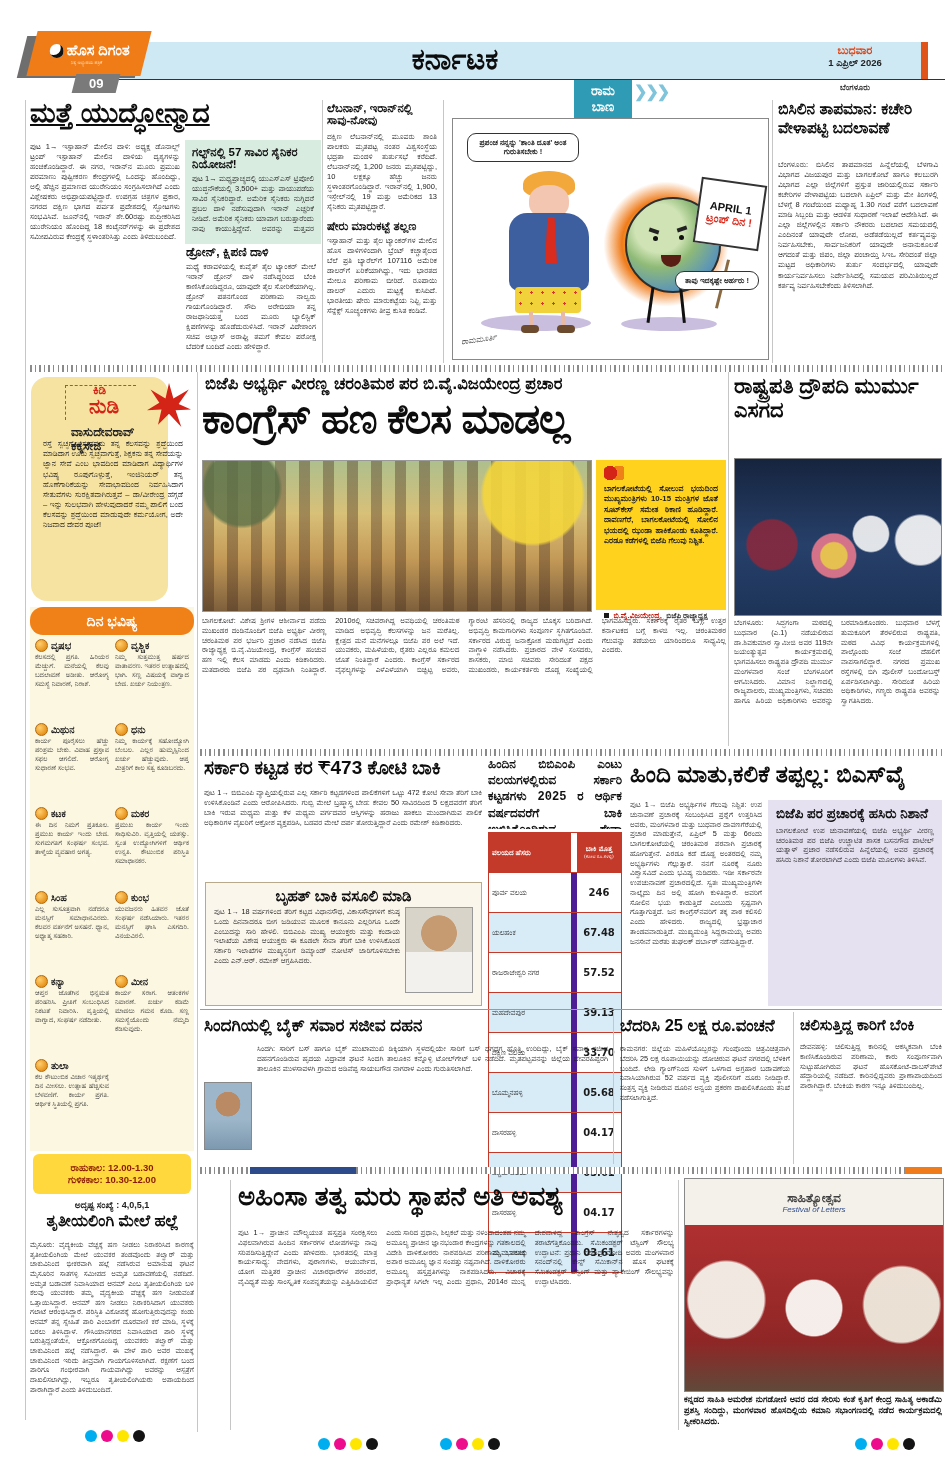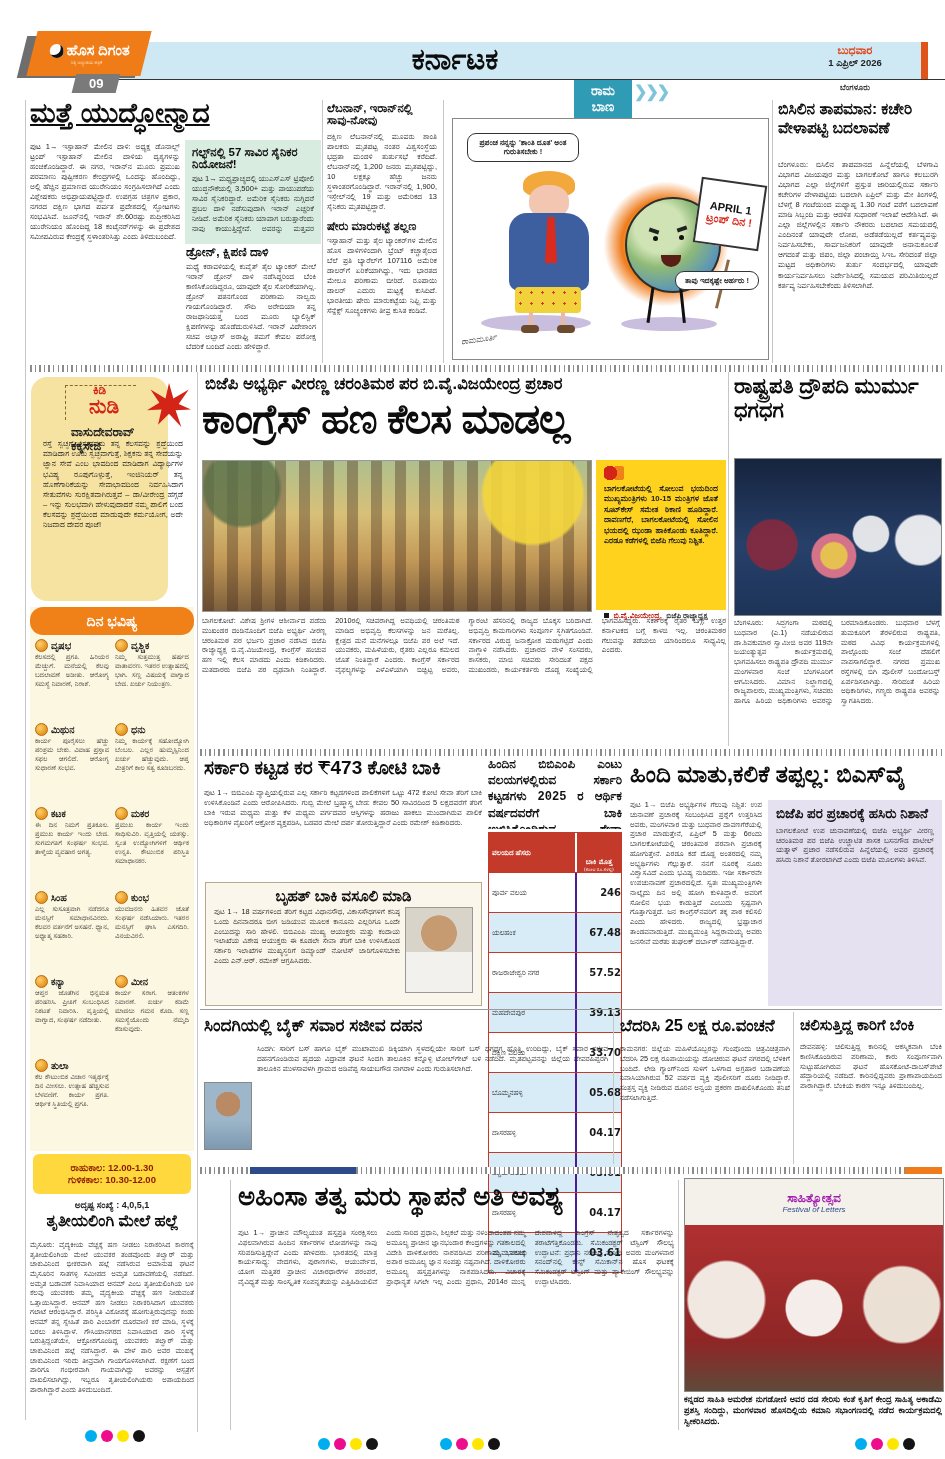--- a/index.html
+++ b/index.html
@@ -12,22 +12,22 @@
   .hrule{position:absolute;height:1px;background:#9a9a9a;}
   .hatch{position:absolute;height:7px;background:repeating-linear-gradient(90deg,#8b8b8b 0 1.5px,#fff 1.5px 4.6px);}
   .dots span{display:inline-block;width:12px;height:12px;border-radius:50%;margin-right:4px;}
   .c-c{background:#00aeef}.c-m{background:#ec0c8c}.c-y{background:#ffe600}.c-k{background:#141414}
   .bubble{position:absolute;background:#fff;border:1px solid #333;border-radius:9px;padding:4px 5px;
           font-size:7.5px;font-weight:bold;text-align:center;line-height:1.25;}
   .greenbox{background:#d9ece0;padding:6px 7px;}
   .lavbox{background:#e6e1f0;padding:7px 8px;}
   .tbl-row{display:flex;border-left:1px solid #c33a2a;border-right:1px solid #c33a2a;border-bottom:1px solid #c33a2a;}
   .tbl-zone{flex:1;font-size:7.2px;padding:15px 3px;display:flex;align-items:center;}
-  .tbl-amt{width:44px;border-left:2px solid #4c1d95;font-weight:bold;font-size:10px;
-           display:flex;align-items:center;justify-content:flex-end;font-family:"DejaVu Sans",sans-serif;}
+  .tbl-amt{width:44px;border-left:6px solid #4c1d95;font-weight:bold;font-size:10px;
+           display:flex;align-items:center;justify-content:center;font-family:"DejaVu Sans",sans-serif;}
   .alt{background:#d8ecf8;}
   .zod{display:flex;flex-direction:column;overflow:hidden;}
   .zod .zh{display:flex;align-items:center;gap:3px;font-weight:bold;font-size:9.5px;}
   .zod .zi{width:11px;height:11px;border-radius:50%;background:radial-gradient(circle at 35% 35%,#ffcf6e,#e8941c 70%);
            border:1px solid #b06a10;flex:0 0 auto;}
   .zod .zt{font-size:6.8px;line-height:1.32;text-align:justify;color:#333;margin-top:1px;}
   .photo-cap{font-size:8.3px;font-weight:bold;line-height:1.35;color:#111;text-align:justify;}
 </style>
 </head>
 <body>
@@ -254,21 +254,21 @@
     <div class="bt" style="font-size:7.8px;font-weight:bold;height:108px;">ಬಾಗಲಕೋಟೆಯಲ್ಲಿ ಸೋಲುವ ಭಯದಿಂದ ಮುಖ್ಯಮಂತ್ರಿಗಳು 10-15 ಮಂತ್ರಿಗಳ ಜೊತೆ ಸೂಟ್‌ಕೇಸ್ ಸಮೇತ ಠಿಕಾಣಿ ಹೂಡಿದ್ದಾರೆ. ದಾವಣಗೆರೆ, ಬಾಗಲಕೋಟೆಯಲ್ಲಿ ಸೋಲಿನ ಭಯದಲ್ಲಿ ಝಂಡಾ ಹಾಕಿಕೊಂಡು ಕೂತಿದ್ದಾರೆ. ಎರಡೂ ಕಡೆಗಳಲ್ಲಿ ಬಿಜೆಪಿ ಗೆಲುವು ನಿಶ್ಚಿತ.</div>
     <div style="margin-top:12px;">
       <span style="display:inline-block;width:5px;height:5px;background:#1a1a1a;"></span>
       <span style="color:#c01d10;font-weight:bold;font-size:7.8px;">ಬಿ.ವೈ.ವಿಜಯೇಂದ್ರ,</span>
       <span style="font-size:7.3px;font-weight:bold;color:#333;">ಬಿಜೆಪಿ ರಾಜ್ಯಾಧ್ಯಕ್ಷ</span>
     </div>
   </div>
 
   <div class="abs bt" style="left:202px;top:616px;width:524px;height:130px;column-count:4;column-gap:9px;font-size:7.3px;">ಬಾಗಲಕೋಟೆ: ವಿಶೇಷ ಶ್ರೀಗಳ ಆಶೀರ್ವಾದ ಪಡೆದು ಮುಖಂಡರ ದಂಡಿನೊಂದಿಗೆ ಬಿಜೆಪಿ ಅಭ್ಯರ್ಥಿ ವೀರಣ್ಣ ಚರಂತಿಮಠ ಪರ ಭರ್ಜರಿ ಪ್ರಚಾರ ನಡೆಸಿದ ಬಿಜೆಪಿ ರಾಜ್ಯಾಧ್ಯಕ್ಷ ಬಿ.ವೈ.ವಿಜಯೇಂದ್ರ, ಕಾಂಗ್ರೆಸ್ ಹಂಚುವ ಹಣ ಇಲ್ಲಿ ಕೆಲಸ ಮಾಡದು ಎಂದು ಕಿಡಿಕಾರಿದರು. ಮತದಾರರು ಬಿಜೆಪಿ ಪರ ದೃಢವಾಗಿ ನಿಂತಿದ್ದಾರೆ. 2010ರಲ್ಲಿ ಸಚಿವರಾಗಿದ್ದ ಅವಧಿಯಲ್ಲಿ ಚರಂತಿಮಠ ಮಾಡಿದ ಅಭಿವೃದ್ಧಿ ಕೆಲಸಗಳನ್ನು ಜನ ಮರೆತಿಲ್ಲ. ಕ್ಷೇತ್ರದ ಮನೆ ಮನೆಗಳಲ್ಲೂ ಬಿಜೆಪಿ ಪರ ಅಲೆ ಇದೆ. ಯುವಕರು, ಮಹಿಳೆಯರು, ರೈತರು ಎಲ್ಲರೂ ಕಮಲದ ಜೊತೆ ನಿಂತಿದ್ದಾರೆ ಎಂದರು. ಕಾಂಗ್ರೆಸ್ ಸರ್ಕಾರದ ವೈಫಲ್ಯಗಳನ್ನು ಎಳೆಎಳೆಯಾಗಿ ಬಿಚ್ಚಿಟ್ಟ ಅವರು, ಗ್ಯಾರಂಟಿ ಹೆಸರಿನಲ್ಲಿ ರಾಜ್ಯದ ಬೊಕ್ಕಸ ಬರಿದಾಗಿದೆ. ಅಭಿವೃದ್ಧಿ ಕಾಮಗಾರಿಗಳು ಸಂಪೂರ್ಣ ಸ್ಥಗಿತಗೊಂಡಿವೆ. ಸರ್ಕಾರದ ವಿರುದ್ಧ ಜನಾಕ್ರೋಶ ಮಡುಗಟ್ಟಿದೆ ಎಂದು ವಾಗ್ದಾಳಿ ನಡೆಸಿದರು. ಪ್ರಚಾರದ ವೇಳೆ ಸಂಸದರು, ಶಾಸಕರು, ಮಾಜಿ ಸಚಿವರು ಸೇರಿದಂತೆ ಪಕ್ಷದ ಮುಖಂಡರು, ಕಾರ್ಯಕರ್ತರು ದೊಡ್ಡ ಸಂಖ್ಯೆಯಲ್ಲಿ ಭಾಗವಹಿಸಿದ್ದರು. ಸರ್ಕಾರಕ್ಕೆ ರೈತರ ಬಗ್ಗೆ, ಉತ್ತರ ಕರ್ನಾಟಕದ ಬಗ್ಗೆ ಕಾಳಜಿ ಇಲ್ಲ. ಚರಂತಿಮಠರ ಗೆಲುವನ್ನು ತಡೆಯಲು ಯಾರಿಂದಲೂ ಸಾಧ್ಯವಿಲ್ಲ ಎಂದರು.</div>
 
-  <div class="abs hl" style="left:734px;top:374px;width:206px;font-size:21px;line-height:1.15;">ರಾಷ್ಟ್ರಪತಿ ದ್ರೌಪದಿ ಮುರ್ಮು ಧಗಧಗ</div>
+  <div class="abs hl" style="left:734px;top:374px;width:206px;font-size:21px;line-height:1.15;">ರಾಷ್ಟ್ರಪತಿ ದ್ರೌಪದಿ ಮುರ್ಮು ಎಸಗದ</div>
   <div class="abs" style="left:734px;top:458px;width:206px;height:156px;border:1px solid #888;
               background:
                 radial-gradient(circle at 48% 62%, rgba(240,200,80,.95) 0 9%, rgba(230,120,140,.9) 10% 15%, transparent 16%),
                 radial-gradient(circle at 18% 55%, rgba(140,40,60,.85) 0 13%, transparent 14%),
                 radial-gradient(circle at 66% 48%, rgba(245,245,245,.9) 0 11%, transparent 12%),
                 radial-gradient(circle at 90% 52%, rgba(250,250,250,.9) 0 12%, transparent 13%),
                 linear-gradient(180deg,#16243e 0%,#27406a 55%,#1d3458 100%);"></div>
   <div class="abs bt" style="left:734px;top:618px;width:206px;height:128px;column-count:2;column-gap:8px;font-size:7.3px;">ಬೆಂಗಳೂರು: ಸಿದ್ಧಗಂಗಾ ಮಠದಲ್ಲಿ ಬುಧವಾರ (ಎ.1) ನಡೆಯಲಿರುವ ಡಾ.ಶಿವಕುಮಾರ ಸ್ವಾಮೀಜಿ ಅವರ 119ನೇ ಜಯಂತ್ಯುತ್ಸವ ಕಾರ್ಯಕ್ರಮದಲ್ಲಿ ಭಾಗವಹಿಸಲು ರಾಷ್ಟ್ರಪತಿ ದ್ರೌಪದಿ ಮುರ್ಮು ಮಂಗಳವಾರ ಸಂಜೆ ಬೆಂಗಳೂರಿಗೆ ಆಗಮಿಸಿದರು. ವಿಮಾನ ನಿಲ್ದಾಣದಲ್ಲಿ ರಾಜ್ಯಪಾಲರು, ಮುಖ್ಯಮಂತ್ರಿಗಳು, ಸಚಿವರು ಹಾಗೂ ಹಿರಿಯ ಅಧಿಕಾರಿಗಳು ಅವರನ್ನು ಬರಮಾಡಿಕೊಂಡರು. ಬುಧವಾರ ಬೆಳಗ್ಗೆ ತುಮಕೂರಿಗೆ ತೆರಳಲಿರುವ ರಾಷ್ಟ್ರಪತಿ, ಮಠದ ವಿವಿಧ ಕಾರ್ಯಕ್ರಮಗಳಲ್ಲಿ ಪಾಲ್ಗೊಂಡು ಸಂಜೆ ದೆಹಲಿಗೆ ವಾಪಸಾಗಲಿದ್ದಾರೆ. ನಗರದ ಪ್ರಮುಖ ರಸ್ತೆಗಳಲ್ಲಿ ಬಿಗಿ ಪೊಲೀಸ್ ಬಂದೋಬಸ್ತ್ ಏರ್ಪಡಿಸಲಾಗಿತ್ತು. ಸೇರಿದಂತೆ ಹಿರಿಯ ಅಧಿಕಾರಿಗಳು, ಗಣ್ಯರು ರಾಷ್ಟ್ರಪತಿ ಅವರನ್ನು ಸ್ವಾಗತಿಸಿದರು.</div>
 
   <div class="hatch" style="left:200px;top:749px;width:742px;"></div>
@@ -369,21 +369,21 @@
   <div class="abs hl" style="left:30px;top:1212px;width:165px;font-size:16px;text-align:center;">ತೃತೀಯಲಿಂಗಿ ಮೇಲೆ ಹಲ್ಲೆ</div>
   <div class="abs bt" style="left:30px;top:1240px;width:164px;height:182px;font-size:7.2px;">ಮೈಸೂರು: ವೈದ್ಯಕೀಯ ವೆಚ್ಚಕ್ಕೆ ಹಣ ನೀಡಲು ನಿರಾಕರಿಸಿದ ಕಾರಣಕ್ಕೆ ತೃತೀಯಲಿಂಗಿಯ ಮೇಲೆ ಯುವಕರ ತಂಡವೊಂದು ತಲ್ವಾರ್ ಮತ್ತು ಚಾಕುವಿನಿಂದ ಭೀಕರವಾಗಿ ಹಲ್ಲೆ ನಡೆಸಿರುವ ಅಮಾನುಷ ಘಟನೆ ಮೈಸೂರಿನ ಸಾತಗಳ್ಳಿ ಸಮೀಪದ ಅಮೃತ ಬಡಾವಣೆಯಲ್ಲಿ ನಡೆದಿದೆ. ಅಮೃತ ಬಡಾವಣೆ ನಿವಾಸಿಯಾದ ಆನಮ್ ಎಂಬ ತೃತೀಯಲಿಂಗಿಯ ಬಳಿ ಕೆಲವು ಯುವಕರು ತಮ್ಮ ವೈದ್ಯಕೀಯ ವೆಚ್ಚಕ್ಕೆ ಹಣ ನೀಡುವಂತೆ ಒತ್ತಾಯಿಸಿದ್ದಾರೆ. ಆನಮ್ ಹಣ ನೀಡಲು ನಿರಾಕರಿಸಿದಾಗ ಯುವಕರು ಗಲಾಟೆ ಆರಂಭಿಸಿದ್ದಾರೆ. ಪರಿಸ್ಥಿತಿ ವಿಕೋಪಕ್ಕೆ ಹೋಗುತ್ತಿರುವುದನ್ನು ಕಂಡು ಆನಮ್ ತನ್ನ ಸ್ನೇಹಿತೆ ಪಾರಿ ಎಂಬಾಕೆಗೆ ದೂರವಾಣಿ ಕರೆ ಮಾಡಿ, ಸ್ಥಳಕ್ಕೆ ಬರಲು ತಿಳಿಸಿದ್ದಾಳೆ. ಗೌಸಿಯಾನಗರದ ನಿವಾಸಿಯಾದ ಪಾರಿ ಸ್ಥಳಕ್ಕೆ ಬರುತ್ತಿದ್ದಂತೆಯೇ, ಆಕ್ರೋಶಗೊಂಡಿದ್ದ ಯುವಕರು ತಲ್ವಾರ್ ಮತ್ತು ಚಾಕುವಿನಿಂದ ಹಲ್ಲೆ ನಡೆಸಿದ್ದಾರೆ. ಈ ವೇಳೆ ಪಾರಿ ಅವರ ಮುಖಕ್ಕೆ ಚಾಕುವಿನಿಂದ ಇರಿದು ತೀವ್ರವಾಗಿ ಗಾಯಗೊಳಿಸಲಾಗಿದೆ. ರಕ್ಷಣೆಗೆ ಬಂದ ಪಾರಿಗೂ ಗಂಭೀರವಾಗಿ ಗಾಯವಾಗಿದ್ದು ಅವರನ್ನು ಆಸ್ಪತ್ರೆಗೆ ದಾಖಲಿಸಲಾಗಿದ್ದು, ಇಬ್ಬರೂ ತೃತೀಯಲಿಂಗಿಯರು ಅಪಾಯದಿಂದ ಪಾರಾಗಿದ್ದಾರೆ ಎಂದು ತಿಳಿದುಬಂದಿದೆ.</div>
 
   <div class="abs hl" style="left:238px;top:1182px;width:436px;font-size:26px;text-align:left;">ಅಹಿಂಸಾ ತತ್ವ ಮರು ಸ್ಥಾಪನೆ ಅತಿ ಅವಶ್ಯ</div>
   <div class="abs bt" style="left:238px;top:1228px;width:436px;height:198px;column-count:3;column-gap:9px;font-size:7.3px;">ಪುಟ 1→ ಪ್ರಾಚೀನ ಮೌಲ್ಯಯುತ ಹಸ್ತಪ್ರತಿ ಸಂರಕ್ಷಿಸಲು ವಿಫಲವಾಗಿರುವ ಹಿಂದಿನ ಸರ್ಕಾರಗಳ ಲೋಪಗಳನ್ನು ನಾವು ಸರಿಪಡಿಸುತ್ತಿದ್ದೇವೆ ಎಂದು ಹೇಳಿದರು. ಭಾರತದಲ್ಲಿ ಮಾತ್ರ ಕಾರ್ಯಸಾಧ್ಯ: ವೇದಗಳು, ಪುರಾಣಗಳು, ಆಯುರ್ವೇದ, ಯೋಗ ಮತ್ತಿತರ ಪ್ರಾಚೀನ ವಿಚಾರಧಾರೆಗಳ ಪರಂಪರೆ, ವೈವಿಧ್ಯತೆ ಮತ್ತು ಸಾಂಸ್ಕೃತಿಕ ಸಂಪನ್ನತೆಯನ್ನು ಎತ್ತಿಹಿಡಿಯಲಿವೆ ಎಂದು ಸಾರಿದ ಪ್ರಧಾನಿ, ಶಿಲ್ಪಕಲೆ ಮತ್ತು ನಳಂದಾದಂತಹ ನಮ್ಮ ಅಮೂಲ್ಯ ಪ್ರಾಚೀನ ಜ್ಞಾನಭಂಡಾರ ಕೇಂದ್ರಗಳನ್ನು ಗತಕಾಲದಲ್ಲಿ ವಿದೇಶಿ ದಾಳಿಕೋರರು ನಾಶಪಡಿಸಿದ ಪರಿಣಾಮ, ಭಾರತಕ್ಕೆ ಅಪಾರ ಅಮೂಲ್ಯ ಜ್ಞಾನ ಸಂಪತ್ತು ನಷ್ಟವಾಗಿದೆ. ದಾಳಿಕೋರರು ಅಮೂಲ್ಯ ಹಸ್ತಪ್ರತಿಗಳನ್ನು ನಾಶಪಡಿಸಿದರು. ವಿಚಾರಕ್ಕೆ ಪ್ರಾಧಾನ್ಯತೆ ಸಿಗಲೇ ಇಲ್ಲ ಎಂದು ಪ್ರಧಾನಿ, 2014ರ ಮುನ್ನ ದೇಶವಾಳಿದ್ದ ಕಾಂಗ್ರೆಸ್ ನೇತೃತ್ವದ ಸರ್ಕಾರಗಳನ್ನು ತರಾಟೆಗೆತ್ತಿಕೊಂಡರು. ಸೆಮಿಕಂಡಕ್ಟರ್ ಟೆಸ್ಟಿಂಗ್ ಸೌಲಭ್ಯ ಉದ್ಘಾಟನೆ: ಪ್ರಧಾನಿ ನರೇಂದ್ರ ಮೋದಿ ಅವರು ಮಂಗಳವಾರ ಸನಂದ್‌ನಲ್ಲಿ ಕೇನ್ಸ್ ಸೆಮಿಕಾನ್‌ನ ಹೊಸ ಘಟಕಕ್ಕೆ ಸೆಮಿಕಂಡಕ್ಟರ್ ಟೆಸ್ಟಿಂಗ್ ಮತ್ತು ಪ್ಯಾಕೇಜಿಂಗ್ ಸೌಲಭ್ಯವನ್ನು ಉದ್ಘಾಟಿಸಿದರು.</div>
   <div class="vrule" style="left:230px;top:1180px;height:250px;"></div>
   <div class="vrule" style="left:678px;top:1180px;height:250px;"></div>
 
   <div class="abs" style="left:684px;top:1178px;width:258px;height:212px;border:1px solid #888;overflow:hidden;">
     <div style="height:46px;background:#f4f1ea;display:flex;flex-direction:column;align-items:center;justify-content:center;">
-      <span style="color:#a21caf;font-weight:bold;font-size:12px;">ಸಾಹಿತ್ಯೋತ್ಸವ</span>
+      <span style="color:#404040;font-weight:bold;font-size:12px;">ಸಾಹಿತ್ಯೋತ್ಸವ</span>
       <span style="color:#2d4a8a;font-size:8px;font-style:italic;">Festival of Letters</span>
     </div>
     <div style="height:166px;
                 background:
                   radial-gradient(circle at 16% 45%, rgba(245,242,235,.95) 0 16%, transparent 17%),
                   radial-gradient(circle at 50% 50%, rgba(250,248,244,.95) 0 18%, transparent 19%),
                   radial-gradient(circle at 84% 48%, rgba(240,234,222,.95) 0 16%, transparent 17%),
                   linear-gradient(180deg,#b03030 0%,#8f2626 70%,#5f4a3a 100%);"></div>
   </div>
   <div class="abs photo-cap" style="left:684px;top:1394px;width:258px;height:40px;overflow:hidden;">ಕನ್ನಡದ ಸಾಹಿತಿ ಅಮರೇಶ ನುಗಡೋಣಿ ಅವರ ದಡ ಸೇರಿಸು ಕಂತೆ ಕೃತಿಗೆ ಕೇಂದ್ರ ಸಾಹಿತ್ಯ ಅಕಾಡೆಮಿ ಪ್ರಶಸ್ತಿ ಸಂದಿದ್ದು, ಮಂಗಳವಾರ ಹೊಸದಿಲ್ಲಿಯ ಕಮಾನಿ ಸಭಾಂಗಣದಲ್ಲಿ ನಡೆದ ಕಾರ್ಯಕ್ರಮದಲ್ಲಿ ಸ್ವೀಕರಿಸಿದರು.</div>

